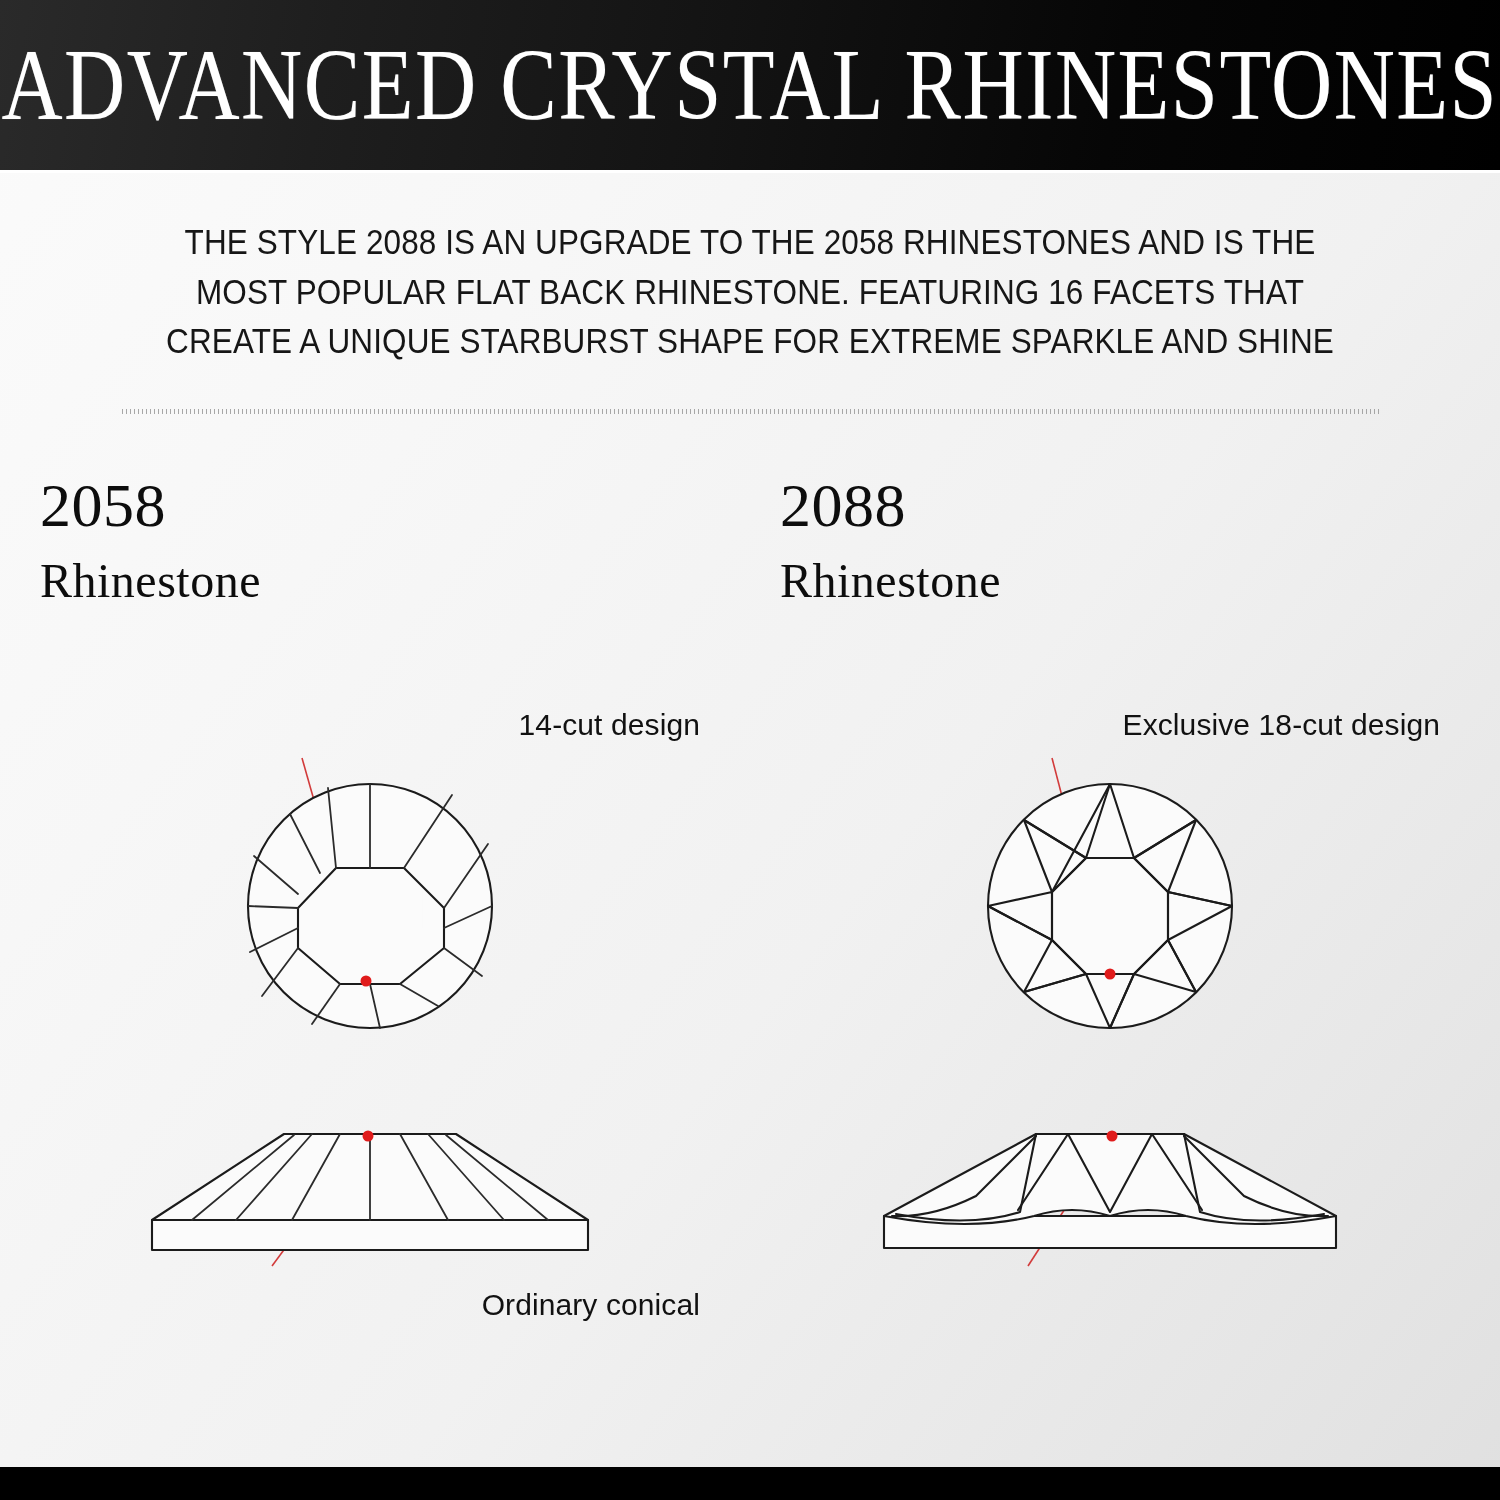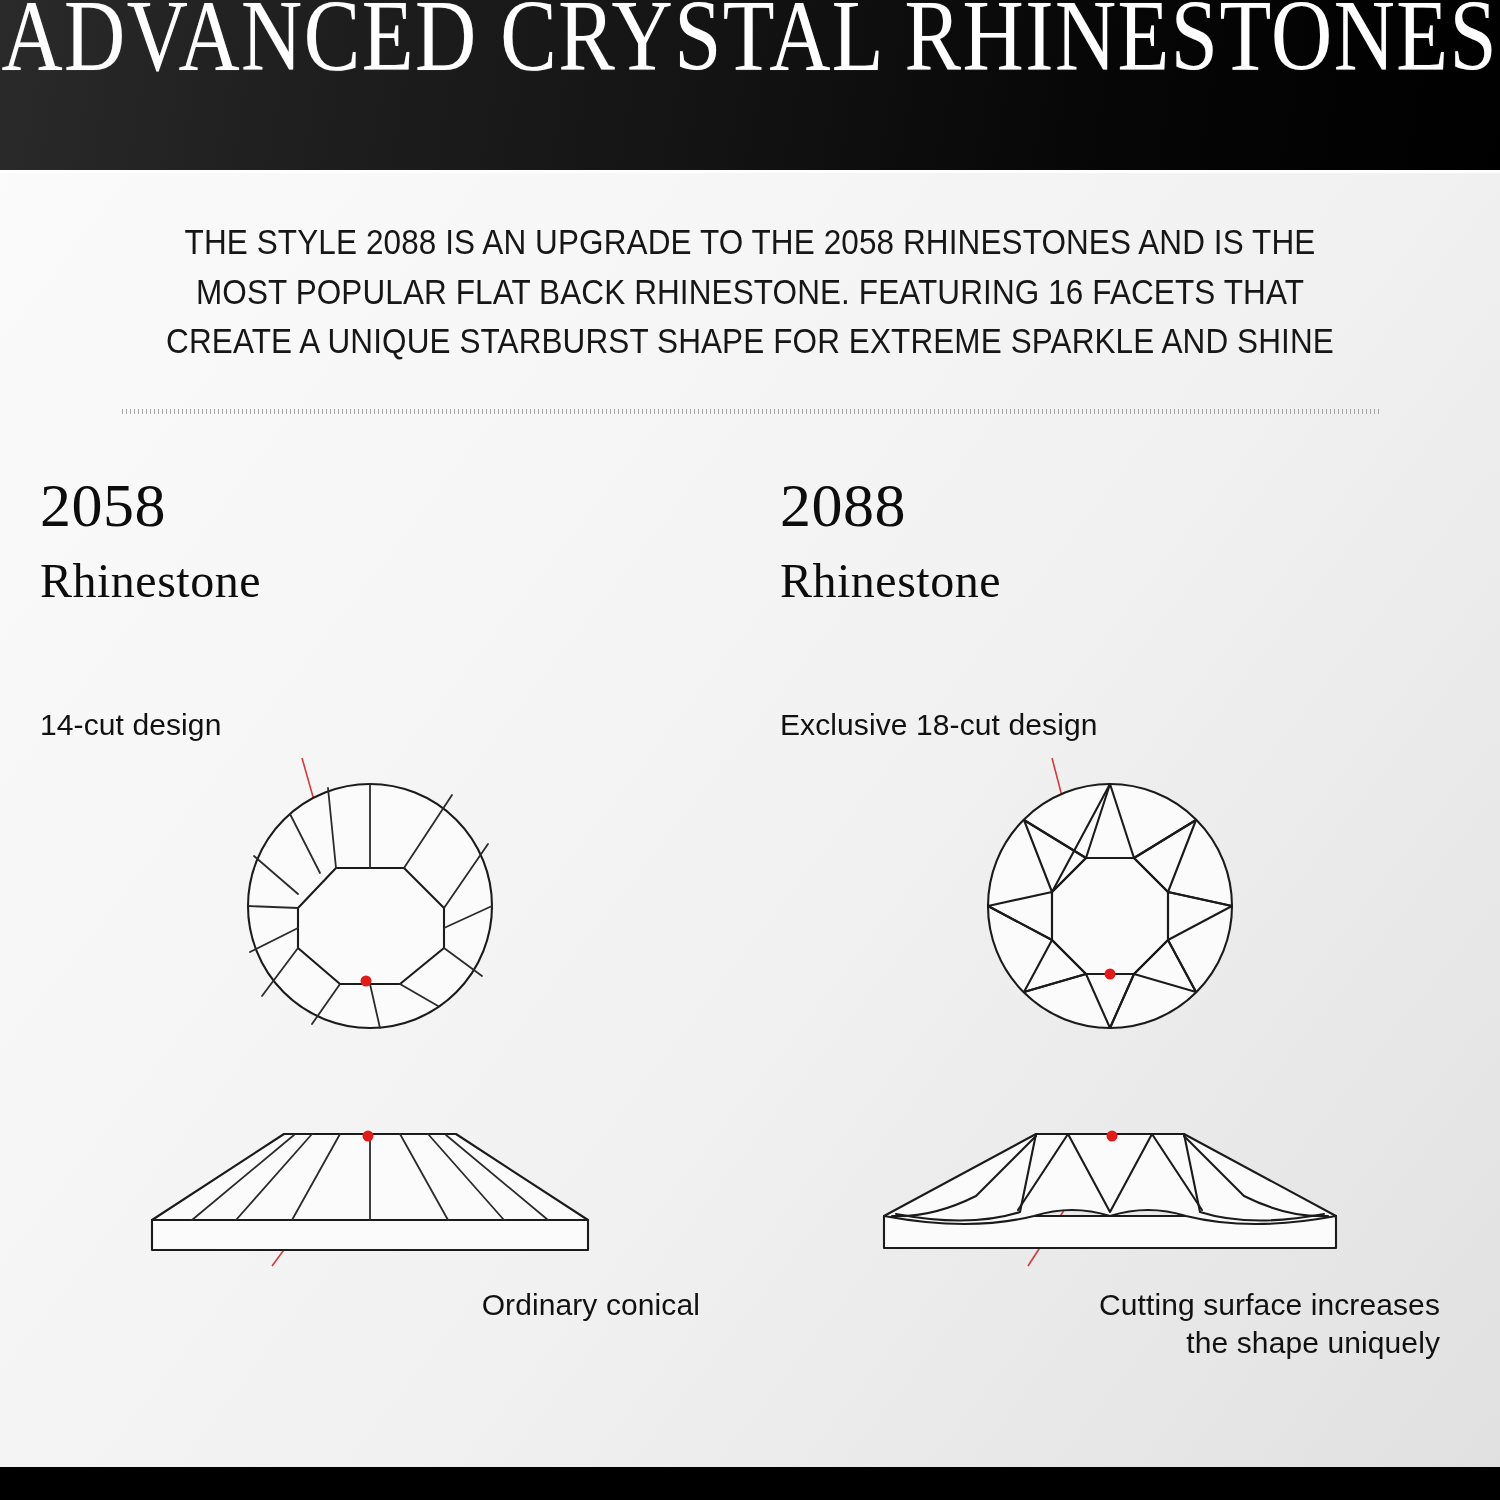--- a/index.html
+++ b/index.html
@@ -24,20 +24,21 @@
 
   
   .header {
     position: absolute;
     left: 0;
     top: 0;
     width: 1500px;
     height: 170px;
     background: linear-gradient(100deg, #2a2a2a 0%, #1e1e1e 22%, #131313 48%, #060606 74%, #000000 100%);
     display: flex;
+    align-items: center;
     justify-content: center;
     overflow: hidden;
   }
   .header-title {
     font-family: "Liberation Serif", "DejaVu Serif", serif;
     color: #ffffff;
     font-size: 86px;
     line-height: 1;
     letter-spacing: 1.5px;
     font-weight: 400;
@@ -114,21 +115,21 @@
     letter-spacing: 0.5px;
   }
   .col-heading .word {
     display: block;
     font-size: 48px;
     line-height: 82px;
     letter-spacing: 0.5px;
   }
 
   .figure-label {
-    text-align: left;
+    text-align: right;
     color: #111111;
     font-size: 30px;
     line-height: 38px;
     margin-top: 84px;
     letter-spacing: 0.1px;
   }
 
   .figure-top {
     position: relative;
     width: 660px;
@@ -330,21 +331,17 @@
           <path d="M404,34 L420,112 Q470,128 544,114"></path>
           <path d="M288,34 L238,110"></path>
           <path d="M372,34 L422,110"></path>
           <path d="M256,36 L196,96 Q152,118 112,116"></path>
           <path d="M404,36 L464,96 Q508,118 548,116"></path>
         </g>
         <circle class="leader-dot" cx="332" cy="36" r="5.5"></circle>
       </svg>
     </div>
 
-    <div class="figure-caption">
-      <div>Cutting surface increases</div>
-      <div>the shape uniquely</div>
-    </div>
   </div>
 
   <div class="footer-bar"></div>
 
 </div>
 
 </body></html>

